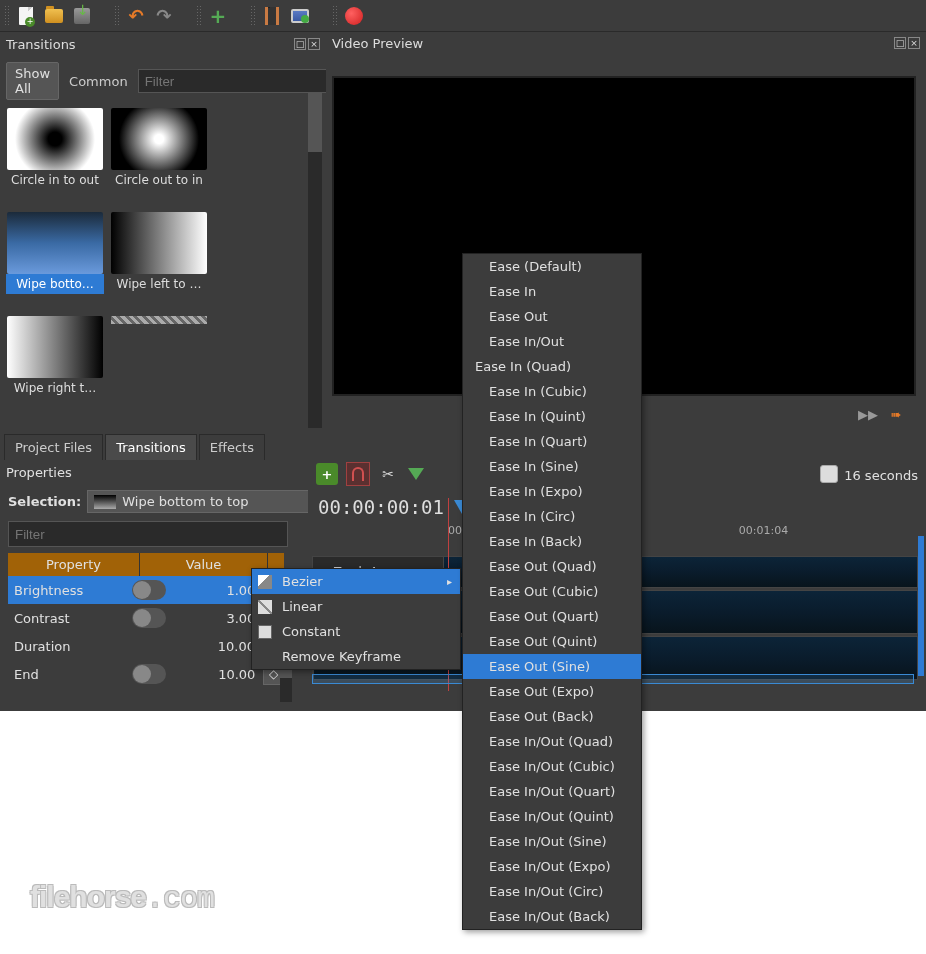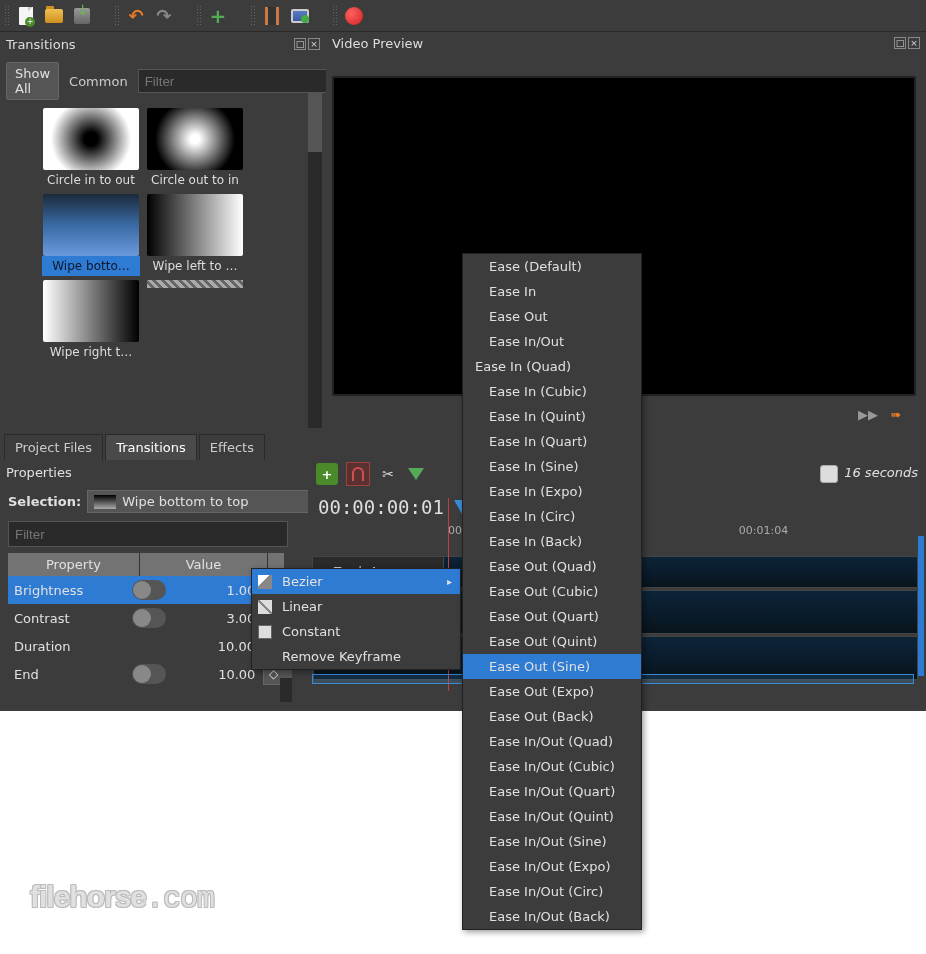--- a/index.html
+++ b/index.html
@@ -52,25 +52,25 @@
   padding: 0 6px; font-size: 13px; color: #ddd;
   justify-content: space-between;
 }
 .panel-ctrls { display: flex; gap: 2px; }
 .pc { width:12px;height:12px;border:1px solid #888;font-size:9px;line-height:10px;text-align:center;cursor:pointer;}
 .transitions-body { flex:1; background:#3c3c3c; padding: 6px; overflow:hidden; position:relative;}
 .filter-row { display:flex; align-items:center; gap:6px; margin-bottom:8px;}
 .showall { background:#555; padding:3px 8px; border-radius:2px; cursor:pointer; border:1px solid #666;}
 .common { color:#ccc; cursor:pointer; padding:3px 4px;}
 .filter-input { flex:1; background:#2a2a2a; border:1px solid #555; color:#bbb; padding:3px 6px; height:24px; }
-.trans-grid { display:grid; grid-template-columns: repeat(2, 98px); gap:4px 6px;margin-left:36px; }
+.trans-grid { display:grid; grid-template-columns: repeat(2, 98px); gap:22px 6px; }
 .trans-item { display:flex; flex-direction:column; align-items:center; cursor:pointer;}
 .trans-thumb { width:96px; height:62px; border-radius:2px; }
 .trans-label { font-size:12px; color:#ddd; padding:3px 2px; text-align:center; width:100%; white-space:nowrap; overflow:hidden; text-overflow:ellipsis;}
-.trans-item.selected .trans-label { background:#2e7bd4; color:#0f172a; }
+.trans-item.selected .trans-label { background:#2e7bd4; color:#ffffff; }
 .tg1 { background: radial-gradient(circle at center, #000 12%, #fff 70%); }
 .tg2 { background: radial-gradient(circle at center, #fff 8%, #000 70%); }
 .tg3 { background: #000; }
 .tg4 { background: linear-gradient(180deg, #1b2a3a, #3a6aa4 50%, #6a9adc); }
 .tg5 { background: linear-gradient(90deg, #000, #fff); }
 .tg6 { background: linear-gradient(270deg, #000, #fff); }
 .tg7 { width:96px;height:8px;background:repeating-linear-gradient(45deg,#aaa,#aaa 3px,#666 3px,#666 6px);}
 .scroll-stub { position:absolute; right:4px; top:36px; bottom:4px; width:14px; background:#2a2a2a; }
 .scroll-thumb { position:absolute; top:0; left:0; right:0; height:60px; background:#555; }
 
@@ -87,21 +87,21 @@
 
 .props-panel { background:#3c3c3c; height: 248px; display:flex; flex-direction:column;}
 .props-header { height:24px; display:flex; align-items:center; justify-content:space-between; padding:0 6px;}
 .sel-row { display:flex; align-items:center; gap:6px; padding:6px 8px;}
 .sel-label { font-weight:bold; }
 .sel-drop { flex:1; background:#555; border:1px solid #666; padding:3px 6px; display:flex; align-items:center; gap:6px; cursor:pointer;}
 .sel-thumb-mini { width:22px;height:14px;background:linear-gradient(180deg,#000,#aaa);}
 .sel-arrow { margin-left:auto; font-size:10px; }
 .props-filter { margin:2px 8px; background:#2a2a2a; border:1px solid #555; color:#888; padding:4px 6px; height:26px; width:280px;}
 .props-table { margin:4px 0 0 8px; width:276px; }
-.pt-head { display:flex; background:#737373; }
+.pt-head { display:flex; background:#a16207; }
 .pt-head > div { padding:4px 8px; font-size:13px; text-align:center; border-right:1px solid #333;}
 .pt-col-p { width:132px; }
 .pt-col-v { width:128px; }
 .pt-row { display:flex; height:28px; align-items:center; }
 .pt-row.sel { background:#2e7bd4; }
 .pt-prop { width:132px; padding:0 6px; }
 .pt-val { width:100px; text-align:right; padding-right:8px;}
 .pt-slider { width:36px; height:20px; background:#555; border-radius:10px; position:relative; margin-right:4px;}
 .pt-knob { position:absolute; width:18px;height:18px;background:#888;border-radius:50%;top:1px;}
 .kf-btn { width:22px;height:22px;background:#555;border:1px solid #666;display:flex;align-items:center;justify-content:center;font-size:12px;cursor:pointer;}
@@ -110,21 +110,21 @@
 .prop-scroll-thumb { height:88px; background:#555;}
 
 
 .timeline-area { position:absolute; left:308px; top:458px; right:0px; bottom:0px; background:#3c3c3c; display:flex; flex-direction:column;}
 .tl-toolbar { height:32px; display:flex; align-items:center; gap:8px; padding:0 8px;}
 .tl-add { width:22px;height:22px;background:#4a8a2a;border-radius:3px;display:flex;align-items:center;justify-content:center;color:#fff;font-weight:bold;}
 .tl-snap { width:24px;height:24px;background:#5a3030;border:1px solid #a04040;display:flex;align-items:center;justify-content:center;}
 .magnet { width:12px;height:14px;border:2px solid #d05050;border-bottom:none;border-radius:6px 6px 0 0;}
 .tl-cut { color:#ddd; font-size:14px;}
 .tl-marker { width:0;height:0;border-left:8px solid transparent;border-right:8px solid transparent;border-top:12px solid #5a5;}
-.tl-zoom { margin-left:auto; display:flex; align-items:flex-start; gap:6px;font-style:italic;}
+.tl-zoom { margin-left:auto; display:flex; align-items:flex-end; gap:6px;}
 .zoom-badge { width:18px;height:18px;background:#ddd;border-radius:3px;border:1px solid #aaa;}
 .tl-timecode-row { display:flex; align-items:center; gap:10px; padding:0 10px; height:34px;}
 .timecode { font-size:19px; color:#ddd; font-family:monospace;}
 .playhead-marker { width:0;height:0;border-left:8px solid transparent;border-right:8px solid transparent;border-top:14px solid #3a8ad4;}
 .ruler { height:32px; display:flex; padding-left:140px; font-size:11px; color:#aaa; gap:96px;}
 .ruler span { position:relative; }
 .track-lane { margin-left:4px; margin-right:8px; height:32px; background:#2a2a2a; border:1px solid #444; display:flex; align-items:center;}
 .track-head { width:130px; padding:0 10px; font-size:12px; color:#ccc; display:flex;align-items:center;gap:6px;}
 .track-chev { font-size:10px;}
 .track-body { flex:1; height:100%; background: linear-gradient(180deg,#0c2438,#0a1c2c 50%,#08141c); border-left:1px solid #444;}

